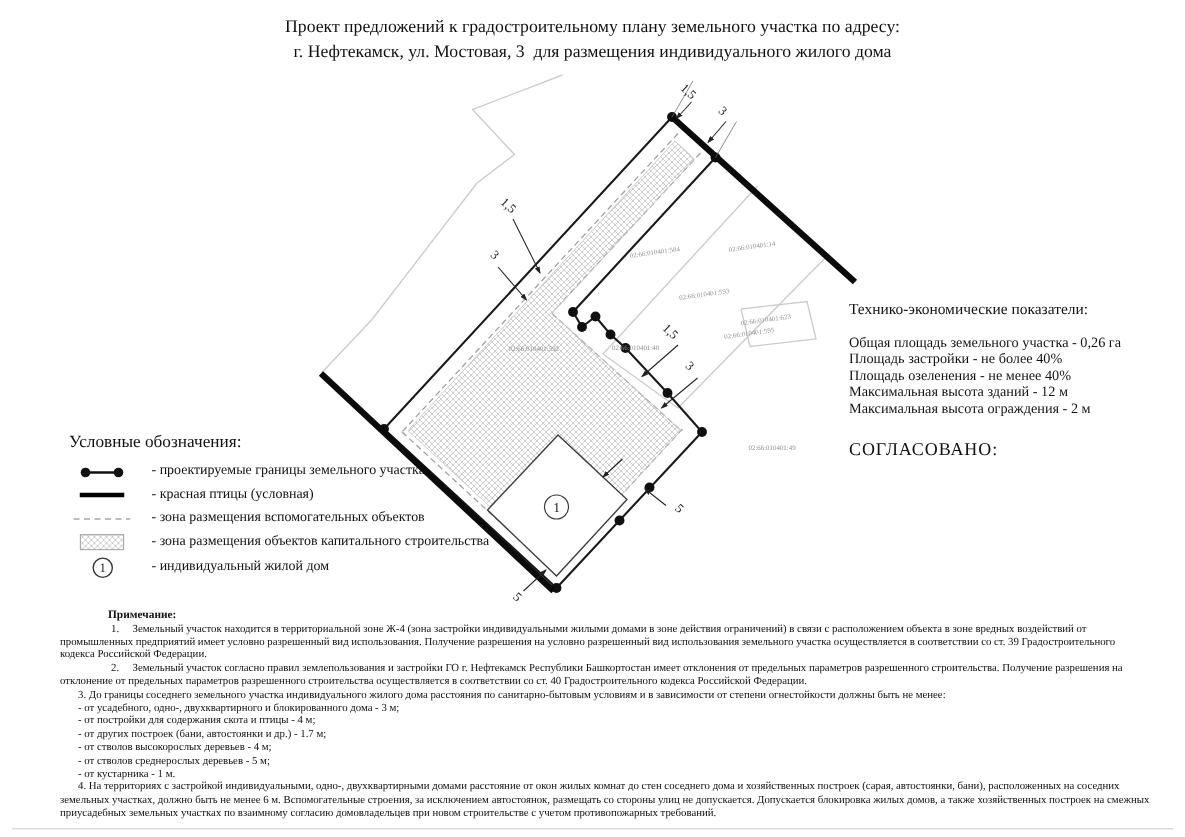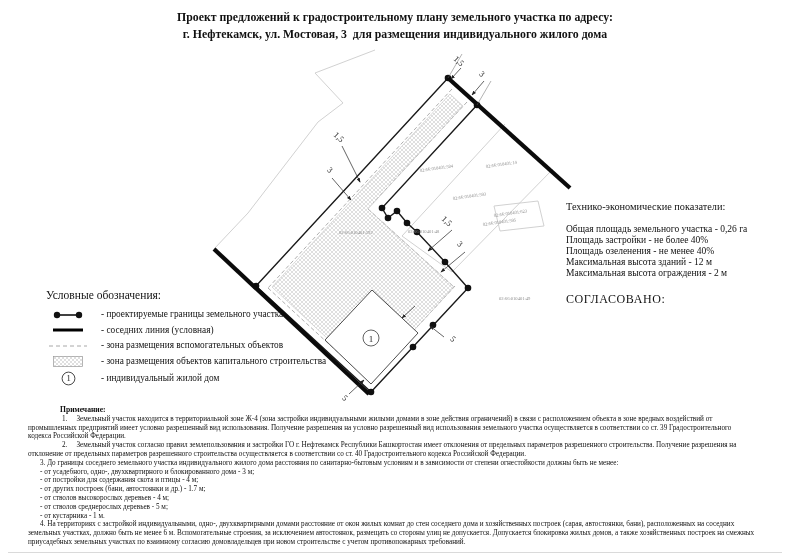--- a/index.html
+++ b/index.html
@@ -1,31 +1,31 @@
 <!DOCTYPE html>
 <html><head>
 <meta charset="utf-8">
 <style>
   *{box-sizing:border-box}
   html,body{margin:0;padding:0}
   body{width:790px;height:558px;position:relative;background:#fff;overflow:hidden;
        font-family:"Liberation Serif",serif;color:#111}
   .title{position:absolute;top:9px;left:0;width:100%;text-align:center;
-         font-weight:700;font-size:11.8px;line-height:1.45}
+         font-weight:400;font-size:11.8px;line-height:1.45}
   svg.plan{position:absolute;left:0;top:0;pointer-events:none}
   svg{font-family:"Liberation Serif",serif}
   .tech{position:absolute;left:566px;top:201px;width:222px;font-size:9.5px;line-height:11px}
   .tech-h{font-weight:400;font-size:10.3px;margin-bottom:12px}
   .approved{margin-top:15px;font-size:12px;letter-spacing:.6px}
   .legend{position:absolute;left:46px;top:289px;width:312px}
   .legend-h{font-size:11.5px;margin-bottom:8px}
   .lrow{display:flex;align-items:center;margin-bottom:4.5px;font-size:9.3px;line-height:11px}
   .lsym{width:44px;display:flex;justify-content:center;align-items:center;flex:none}
   .ltxt{margin-left:11px}
-  .notes{position:absolute;left:28px;top:406px;width:728px;font-size:7.2px;line-height:8.8px}
+  .notes{position:absolute;left:40px;top:406px;width:728px;font-size:7.2px;line-height:8.8px}
   .notes-h{font-weight:700;margin-left:32px;font-size:7.6px}
   .notes p{margin:0}
   .ind-lg{text-indent:34px}
   .ind-sm{text-indent:12px}
   .page-edge{position:absolute;left:8px;right:8px;top:552px;border-top:1px solid #dadada}
 </style>
 </head>
 <body>
 
 <svg class="plan" width="790" height="558" viewBox="0 0 790 558">
@@ -150,21 +150,21 @@
     </span>
     <span class="ltxt">- проектируемые границы земельного участка</span>
   </div>
 
   <div class="lrow">
     <span class="lsym">
       <svg width="30" height="6" viewBox="0 0 30 6">
           <line x1="0" y1="3" x2="30" y2="3" stroke="#000" stroke-width="3"></line>
         </svg>
     </span>
-    <span class="ltxt">- соседних линия (условная)</span>
+    <span class="ltxt">- красная птицы (условная)</span>
   </div>
 
   <div class="lrow">
     <span class="lsym">
       <svg width="38" height="6" viewBox="0 0 38 6">
           <line x1="0" y1="3" x2="38" y2="3" stroke="#a8a8a8" stroke-width="1" stroke-dasharray="4 3"></line>
         </svg>
     </span>
     <span class="ltxt">- зона размещения вспомогательных объектов</span>
   </div>

